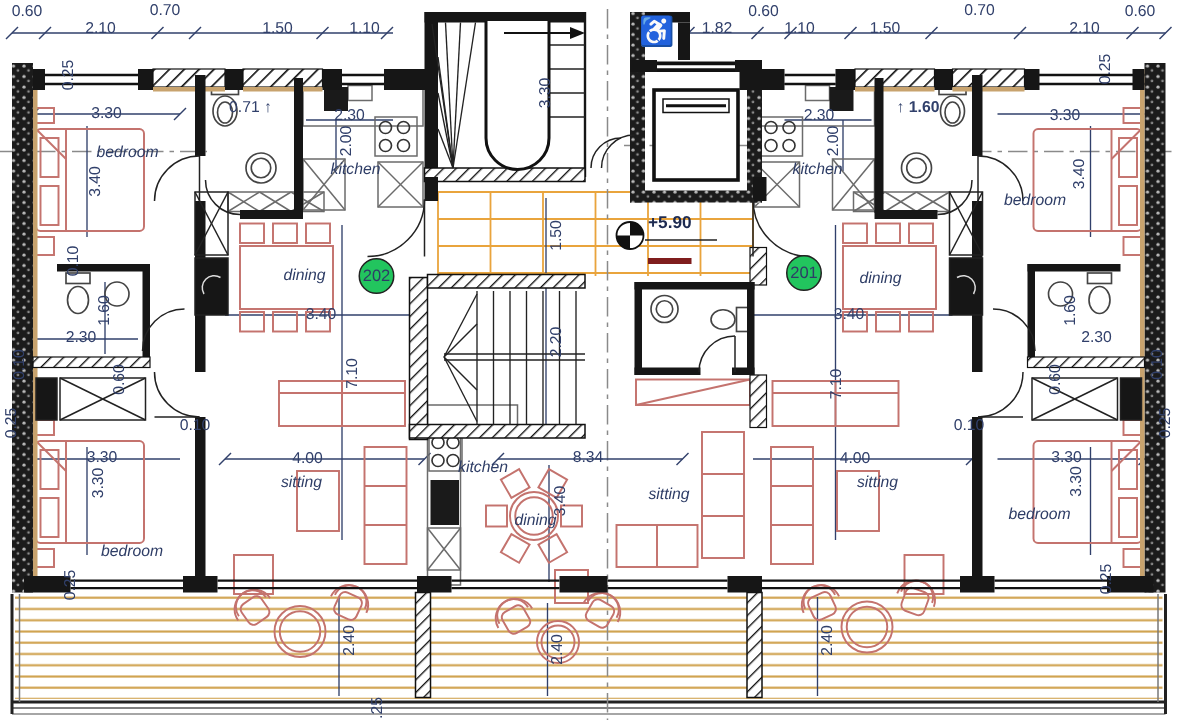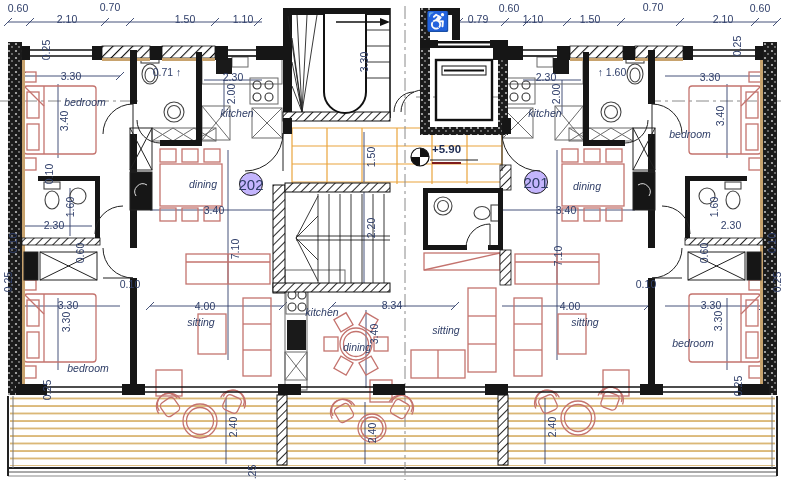--- a/index.html
+++ b/index.html
@@ -4,24 +4,24 @@
 <style>
   html,body{margin:0;padding:0;background:#fff;}
   #canvas{position:relative;width:785px;height:485px;background:#fff;overflow:hidden;
           font-family:"Liberation Sans", sans-serif;}
   svg{position:absolute;left:0;top:0;}
   .lbl{position:absolute;transform:translate(-50%,-50%);white-space:nowrap;
        color:#31406b;font-size:10.5px;line-height:1;}
   .lbl.rot{transform:translate(-50%,-50%) rotate(-90deg);}
   .lbl.room{font-size:10.5px;color:#2e3d66;font-style:italic;}
   .badge{position:absolute;transform:translate(-50%,-50%);width:22px;height:22px;
-         border:1.4px solid #222;border-radius:50%;background:#c4b5fd;color:#2e3d66;
-         font-size:15px;display:flex;align-items:center;justify-content:center;}
+         border:1.4px solid #222;border-radius:50%;background:#22c55e;color:#2e3d66;
+         font-size:11px;display:flex;align-items:center;justify-content:center;}
   .level-text{position:absolute;color:#1d2b52;font-size:11.5px;font-weight:bold;
-              border-bottom:2px solid #7f1d1d;padding-bottom:7px;}
+              border-bottom:4px solid #7f1d1d;padding-bottom:17px;}
   .hc{position:absolute;font-size:19px;color:#111;line-height:1;}
 </style>
 </head>
 <body>
 
 <div id="canvas">
 
 <svg width="785" height="485" viewBox="0 0 785 485">
   <defs>
     <pattern id="hatch" width="7" height="7" patternUnits="userSpaceOnUse" patternTransform="rotate(45)">
@@ -529,21 +529,21 @@
 <div class="hc" style="left:426px;top:12px;">♿</div>
 
 <div class="level-text" style="left:432px;top:143px;">+5.90</div>
 
 <div id="labels">
       <div class="lbl dim" style="left: 18px; top: 8px;">0.60</div>
       <div class="lbl dim" style="left: 67px; top: 19px;">2.10</div>
       <div class="lbl dim" style="left: 110px; top: 7px;">0.70</div>
       <div class="lbl dim" style="left: 185px; top: 19px;">1.50</div>
       <div class="lbl dim" style="left: 243px; top: 19px;">1.10</div>
-      <div class="lbl dim" style="left: 478px; top: 19px;">0.79</div>
+      <div class="lbl dim" style="left: 478px; top: 19px;">1.82</div>
       <div class="lbl dim" style="left: 509px; top: 8px;">0.60</div>
       <div class="lbl dim" style="left: 533px; top: 19px;">1.10</div>
       <div class="lbl dim" style="left: 590px; top: 19px;">1.50</div>
       <div class="lbl dim" style="left: 653px; top: 7px;">0.70</div>
       <div class="lbl dim" style="left: 723px; top: 19px;">2.10</div>
       <div class="lbl dim" style="left: 760px; top: 8px;">0.60</div>
       <div class="lbl dim rot" style="left: 46px; top: 50px;">0.25</div>
       <div class="lbl dim" style="left: 71px; top: 76px;">3.30</div>
       <div class="lbl dim rot" style="left: 64px; top: 121px;">3.40</div>
       <div class="lbl dim rot" style="left: 49px; top: 174px;">0.10</div>
@@ -560,21 +560,21 @@
       <div class="lbl dim" style="left: 233px; top: 77px;">2.30</div>
       <div class="lbl dim rot" style="left: 231px; top: 94px;">2.00</div>
       <div class="lbl dim" style="left: 214px; top: 210px;">3.40</div>
       <div class="lbl dim rot" style="left: 235px; top: 249px;">7.10</div>
       <div class="lbl dim" style="left: 205px; top: 306px;">4.00</div>
       <div class="lbl dim rot" style="left: 364px; top: 62px;">3.30</div>
       <div class="lbl dim rot" style="left: 371px; top: 157px;">1.50</div>
       <div class="lbl dim rot" style="left: 371px; top: 228px;">2.20</div>
       <div class="lbl dim" style="left: 392px; top: 305px;">8.34</div>
       <div class="lbl dim rot" style="left: 374px; top: 334px;">3.40</div>
-      <div class="lbl dim" style="left: 612px; top: 72px;">↑ 1.60</div>
+      <div class="lbl dim" style="left: 612px; top: 72px; font-weight: bold;">↑ 1.60</div>
       <div class="lbl dim" style="left: 546px; top: 77px;">2.30</div>
       <div class="lbl dim rot" style="left: 556px; top: 94px;">2.00</div>
       <div class="lbl dim" style="left: 566px; top: 210px;">3.40</div>
       <div class="lbl dim rot" style="left: 558px; top: 256px;">7.10</div>
       <div class="lbl dim" style="left: 570px; top: 306px;">4.00</div>
       <div class="lbl dim" style="left: 710px; top: 77px;">3.30</div>
       <div class="lbl dim rot" style="left: 720px; top: 116px;">3.40</div>
       <div class="lbl dim rot" style="left: 737px; top: 46px;">0.25</div>
       <div class="lbl dim rot" style="left: 714px; top: 207px;">1.60</div>
       <div class="lbl dim" style="left: 731px; top: 225px;">2.30</div>

